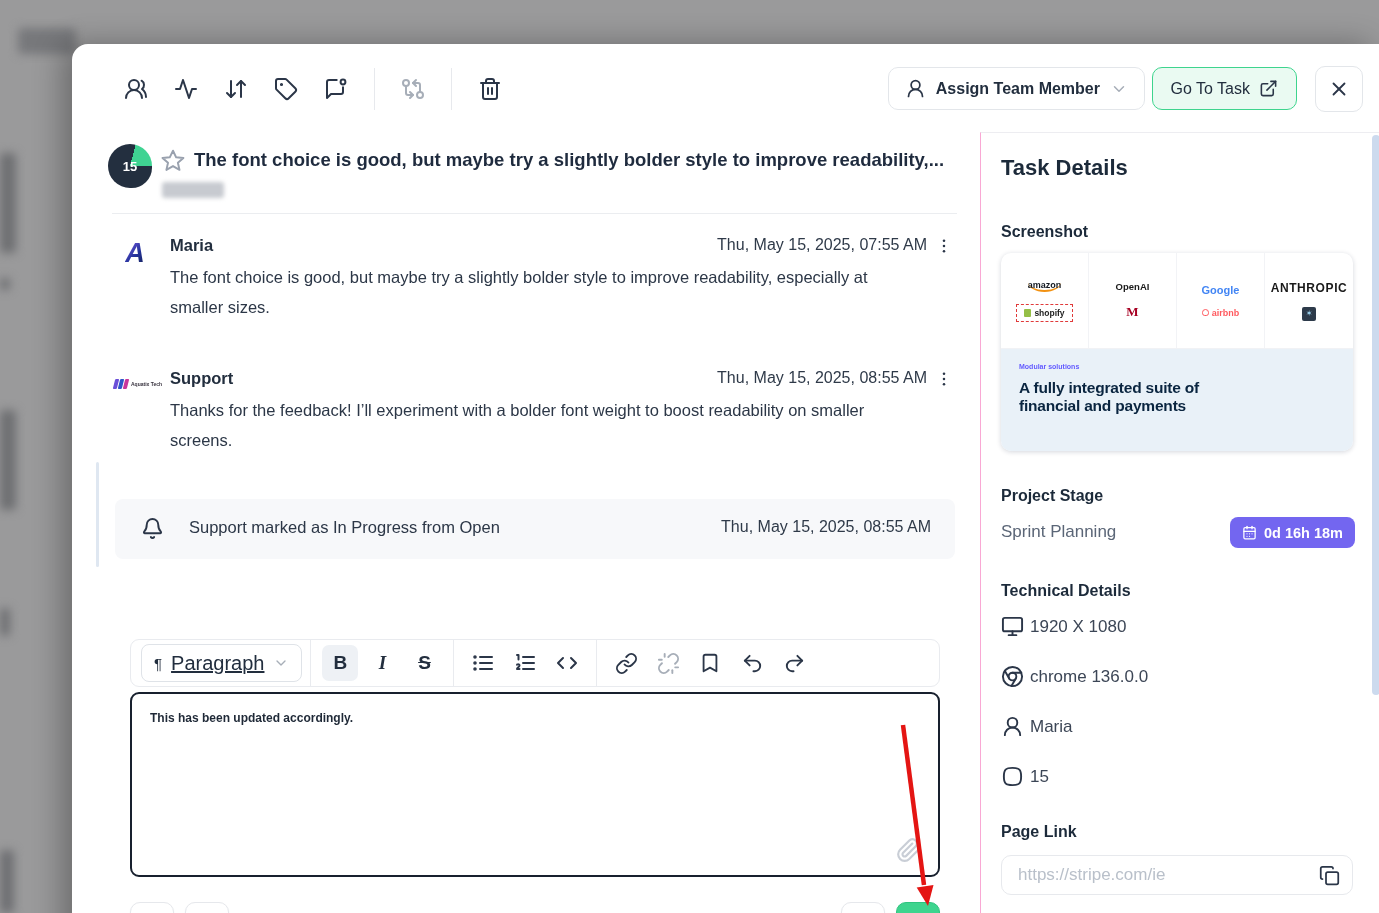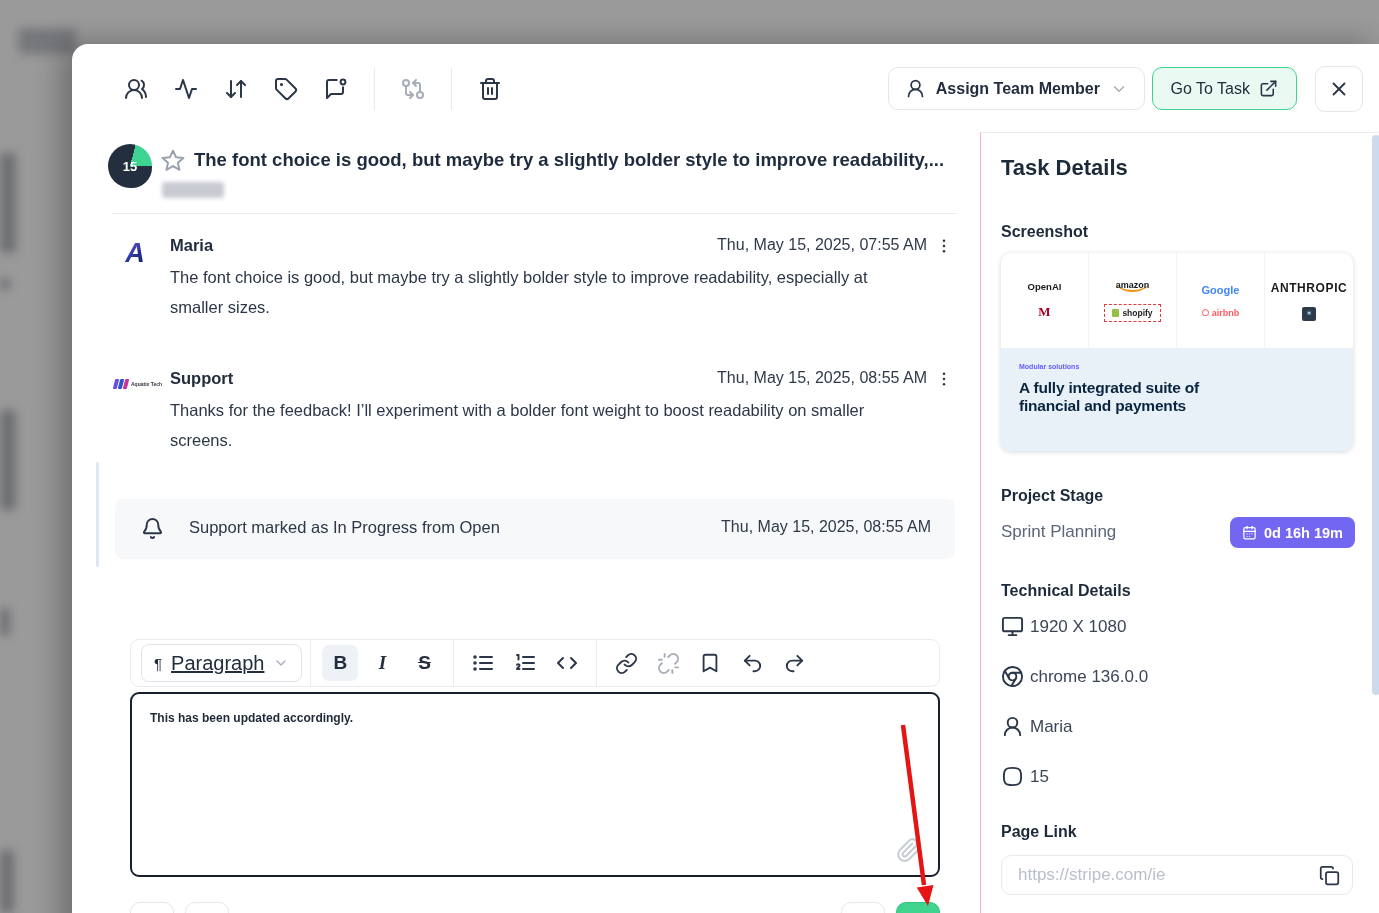--- a/index.html
+++ b/index.html
@@ -419,29 +419,29 @@
     <polygon points="856,862 844.7,843.5 861.5,841.1" fill="#e41513"></polygon>
   </svg>
 
   <div class="sidebar">
     <div class="sb-title">Task Details</div>
 
     <div class="sb-label l-shot">Screenshot</div>
     <div class="thumb">
       <div class="thumb-top">
         <div class="cell">
-          <span class="lg lg-openai">OpenAI</span>
-          <span class="lg lg-marriott">M</span>
-        </div>
-        <div class="cell">
           <span class="lg lg-amazon">amazon</span>
           <span class="lg lg-shopify">
               <i class="bag"></i>
               <span>shopify</span>
             </span>
+        </div>
+        <div class="cell">
+          <span class="lg lg-openai">OpenAI</span>
+          <span class="lg lg-marriott">M</span>
         </div>
         <div class="cell">
           <span class="lg lg-google">Google</span>
           <span class="lg lg-airbnb">
               <i class="abnb"></i>
               <span>airbnb</span>
             </span>
         </div>
         <div class="cell">
           <span class="lg lg-anthropic">ANTHROPIC</span>
@@ -463,21 +463,21 @@
             <path d="M16 2v4"></path>
             <path d="M8 2v4"></path>
             <path d="M3 10h18"></path>
             <path d="M8 14h.01"></path>
             <path d="M12 14h.01"></path>
             <path d="M16 14h.01"></path>
             <path d="M8 18h.01"></path>
             <path d="M12 18h.01"></path>
           </svg>
       </span>
-      <span>0d 16h 19m</span>
+      <span>0d 16h 18m</span>
     </div>
 
     <div class="sb-label l-tech">Technical Details</div>
     <div class="tech-row t1">
       <span class="icon">
         <svg width="23" height="23" viewBox="0 0 24 24" class="stroke-dark">
             <rect x="2" y="3" width="20" height="14" rx="2"></rect>
             <path d="M8 21h8"></path>
             <path d="M12 17v4"></path>
           </svg>

